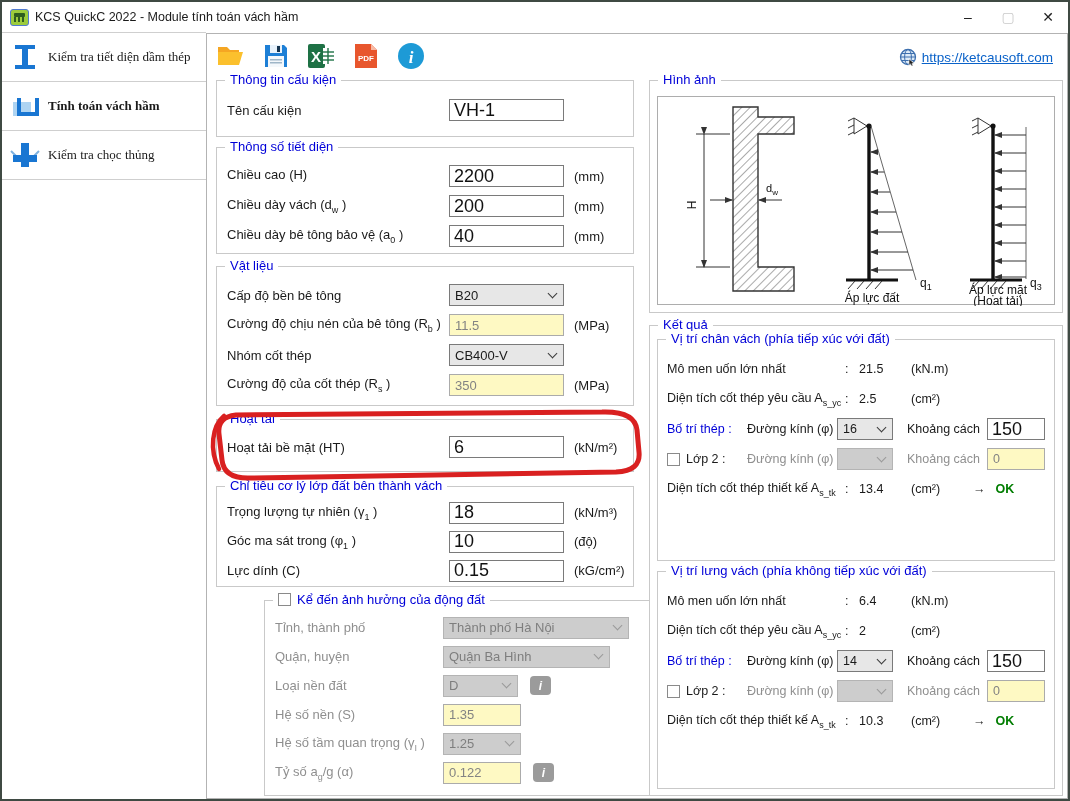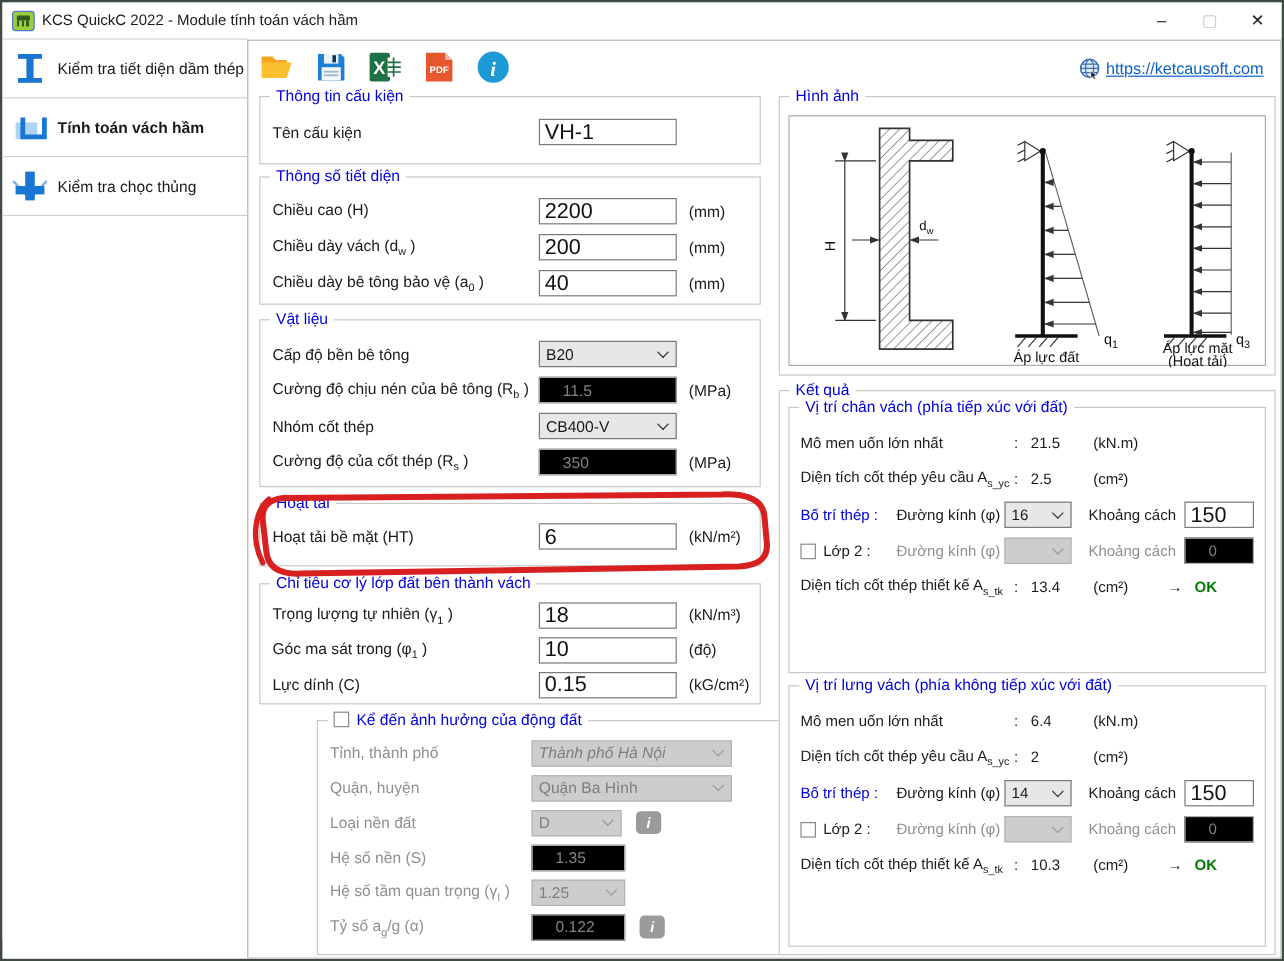--- a/index.html
+++ b/index.html
@@ -13,21 +13,21 @@
   .titlebar{position:absolute;left:0;top:0;right:0;height:30px;background:#fff;display:flex;align-items:center;}
   .appicon{width:19px;height:17px;margin:0 6px 0 8px;border:1px solid #4f7ad0;border-radius:3px;background:#9ccc3c;position:relative;}
   .appicon::before{content:"";position:absolute;left:3px;top:3px;right:3px;height:4px;background:#2e5d1e;border-radius:1px;}
   .appicon::after{content:"";position:absolute;left:3px;bottom:3px;right:3px;height:5px;
     background:repeating-linear-gradient(90deg,#2e5d1e 0 2px,transparent 2px 4px);}
   .title-text{font-size:12.5px;}
   .win-controls{margin-left:auto;display:flex;height:30px;}
   .win-btn{width:40px;height:30px;display:flex;align-items:center;justify-content:center;font-size:14px;color:#222;}
   .win-btn.max{color:#c9c9c9;}
   
-  .sidebar{position:absolute;left:0;top:30px;width:204px;bottom:16px;background:#fff;}
+  .sidebar{position:absolute;left:0;top:30px;width:204px;bottom:16px;background:#fff;font-family:Liberation Serif, serif;}
   .side-sep{height:1px;background:#cfcfcf;margin:0;}
   .side-item{height:48px;display:flex;align-items:center;cursor:pointer;}
   .side-icon{width:46px;display:flex;align-items:center;justify-content:center;flex:none;}
   .side-label{font-size:13px;}
   .side-item.active .side-label{font-weight:bold;}
   
   .main{position:absolute;left:204px;top:31px;right:0;bottom:0;border:1px solid #b3b3b3;background:#fff;}
   .toolbar{position:absolute;left:8px;top:6px;display:flex;gap:13px;align-items:center;}
   .tool-btn{width:32px;height:32px;display:flex;align-items:center;justify-content:center;cursor:pointer;}
   .weblink{position:absolute;right:14px;top:14px;display:flex;align-items:center;gap:5px;}
@@ -36,22 +36,22 @@
   .group{position:absolute;border:1px solid #c9c9c9;background:#fff;}
   .gtitle{position:absolute;top:-9px;left:8px;background:#fff;padding:0 5px;color:var(--accent-blue,#0000d8);white-space:nowrap;display:flex;align-items:center;gap:6px;}
   .frow{display:flex;align-items:center;height:30px;padding:0 10px;}
   .flabel{width:222px;flex:none;white-space:nowrap;}
   .flabel2{width:168px;flex:none;white-space:nowrap;color:#8f8f8f;}
   sub{font-size:9px;}
   .unit{margin-left:10px;white-space:nowrap;}
   
   input.tb{width:115px;height:22px;border:1px solid #7a7a7a;background:#fff;padding:1px 4px;
     font-family:inherit;font-size:18px;color:#111;flex:none;}
-  .tb-dis{width:115px;height:22px;border:1px solid #ababab;background:#000000;color:#838383;
-    display:flex;align-items:center;padding:0 19px;flex:none;}
+  .tb-dis{width:115px;height:22px;border:1px solid #ababab;background:#fef9c3;color:#838383;
+    display:flex;align-items:center;padding:0 5px;flex:none;}
   .combo{width:115px;height:22px;border:1px solid #7a7a7a;background:#e7e7e7;display:flex;align-items:center;
     justify-content:space-between;padding:0 7px 0 5px;flex:none;cursor:pointer;}
   .combo .chev{width:7px;height:7px;border-right:1.5px solid #3c3c3c;border-bottom:1.5px solid #3c3c3c;
     transform:rotate(45deg);margin-top:-4px;flex:none;}
   .combo.dis{background:#cdcdcd;border-color:#b4b4b4;color:#7e7e7e;cursor:default;}
   .combo.dis .chev{border-color:#9a9a9a;}
   .cb{width:13px;height:13px;border:1px solid #8a8a8a;background:#fff;flex:none;cursor:pointer;}
   .infobtn{width:21px;height:19px;background:#9b9b9b;border-radius:4px;color:#fff;font-weight:bold;
     font-style:italic;font-size:12px;display:flex;align-items:center;justify-content:center;margin-left:12px;cursor:pointer;}
   
@@ -276,21 +276,21 @@
     </div>
 
     <div class="group" style="left:9px;top:566px;width:418px;height:196px;margin-left:48px;">
       <span class="gtitle">
         <span class="cb"></span>
         <span>Kể đến ảnh hưởng của động đất</span>
       </span>
       <div style="padding-top:12px;">
         <div class="frow" style="height:29px;">
           <span class="flabel2">Tỉnh, thành phố</span>
-          <span class="combo dis" style="width:167px;font-style:italic;">
+          <span class="combo dis" style="width:186px;">
               <span>Thành phố Hà Nội</span>
               <span class="chev"></span>
             </span>
         </div>
         <div class="frow" style="height:29px;">
           <span class="flabel2">Quận, huyện</span>
           <span class="combo dis" style="width:167px;">
               <span>Quận Ba Hình</span>
               <span class="chev"></span>
             </span>

